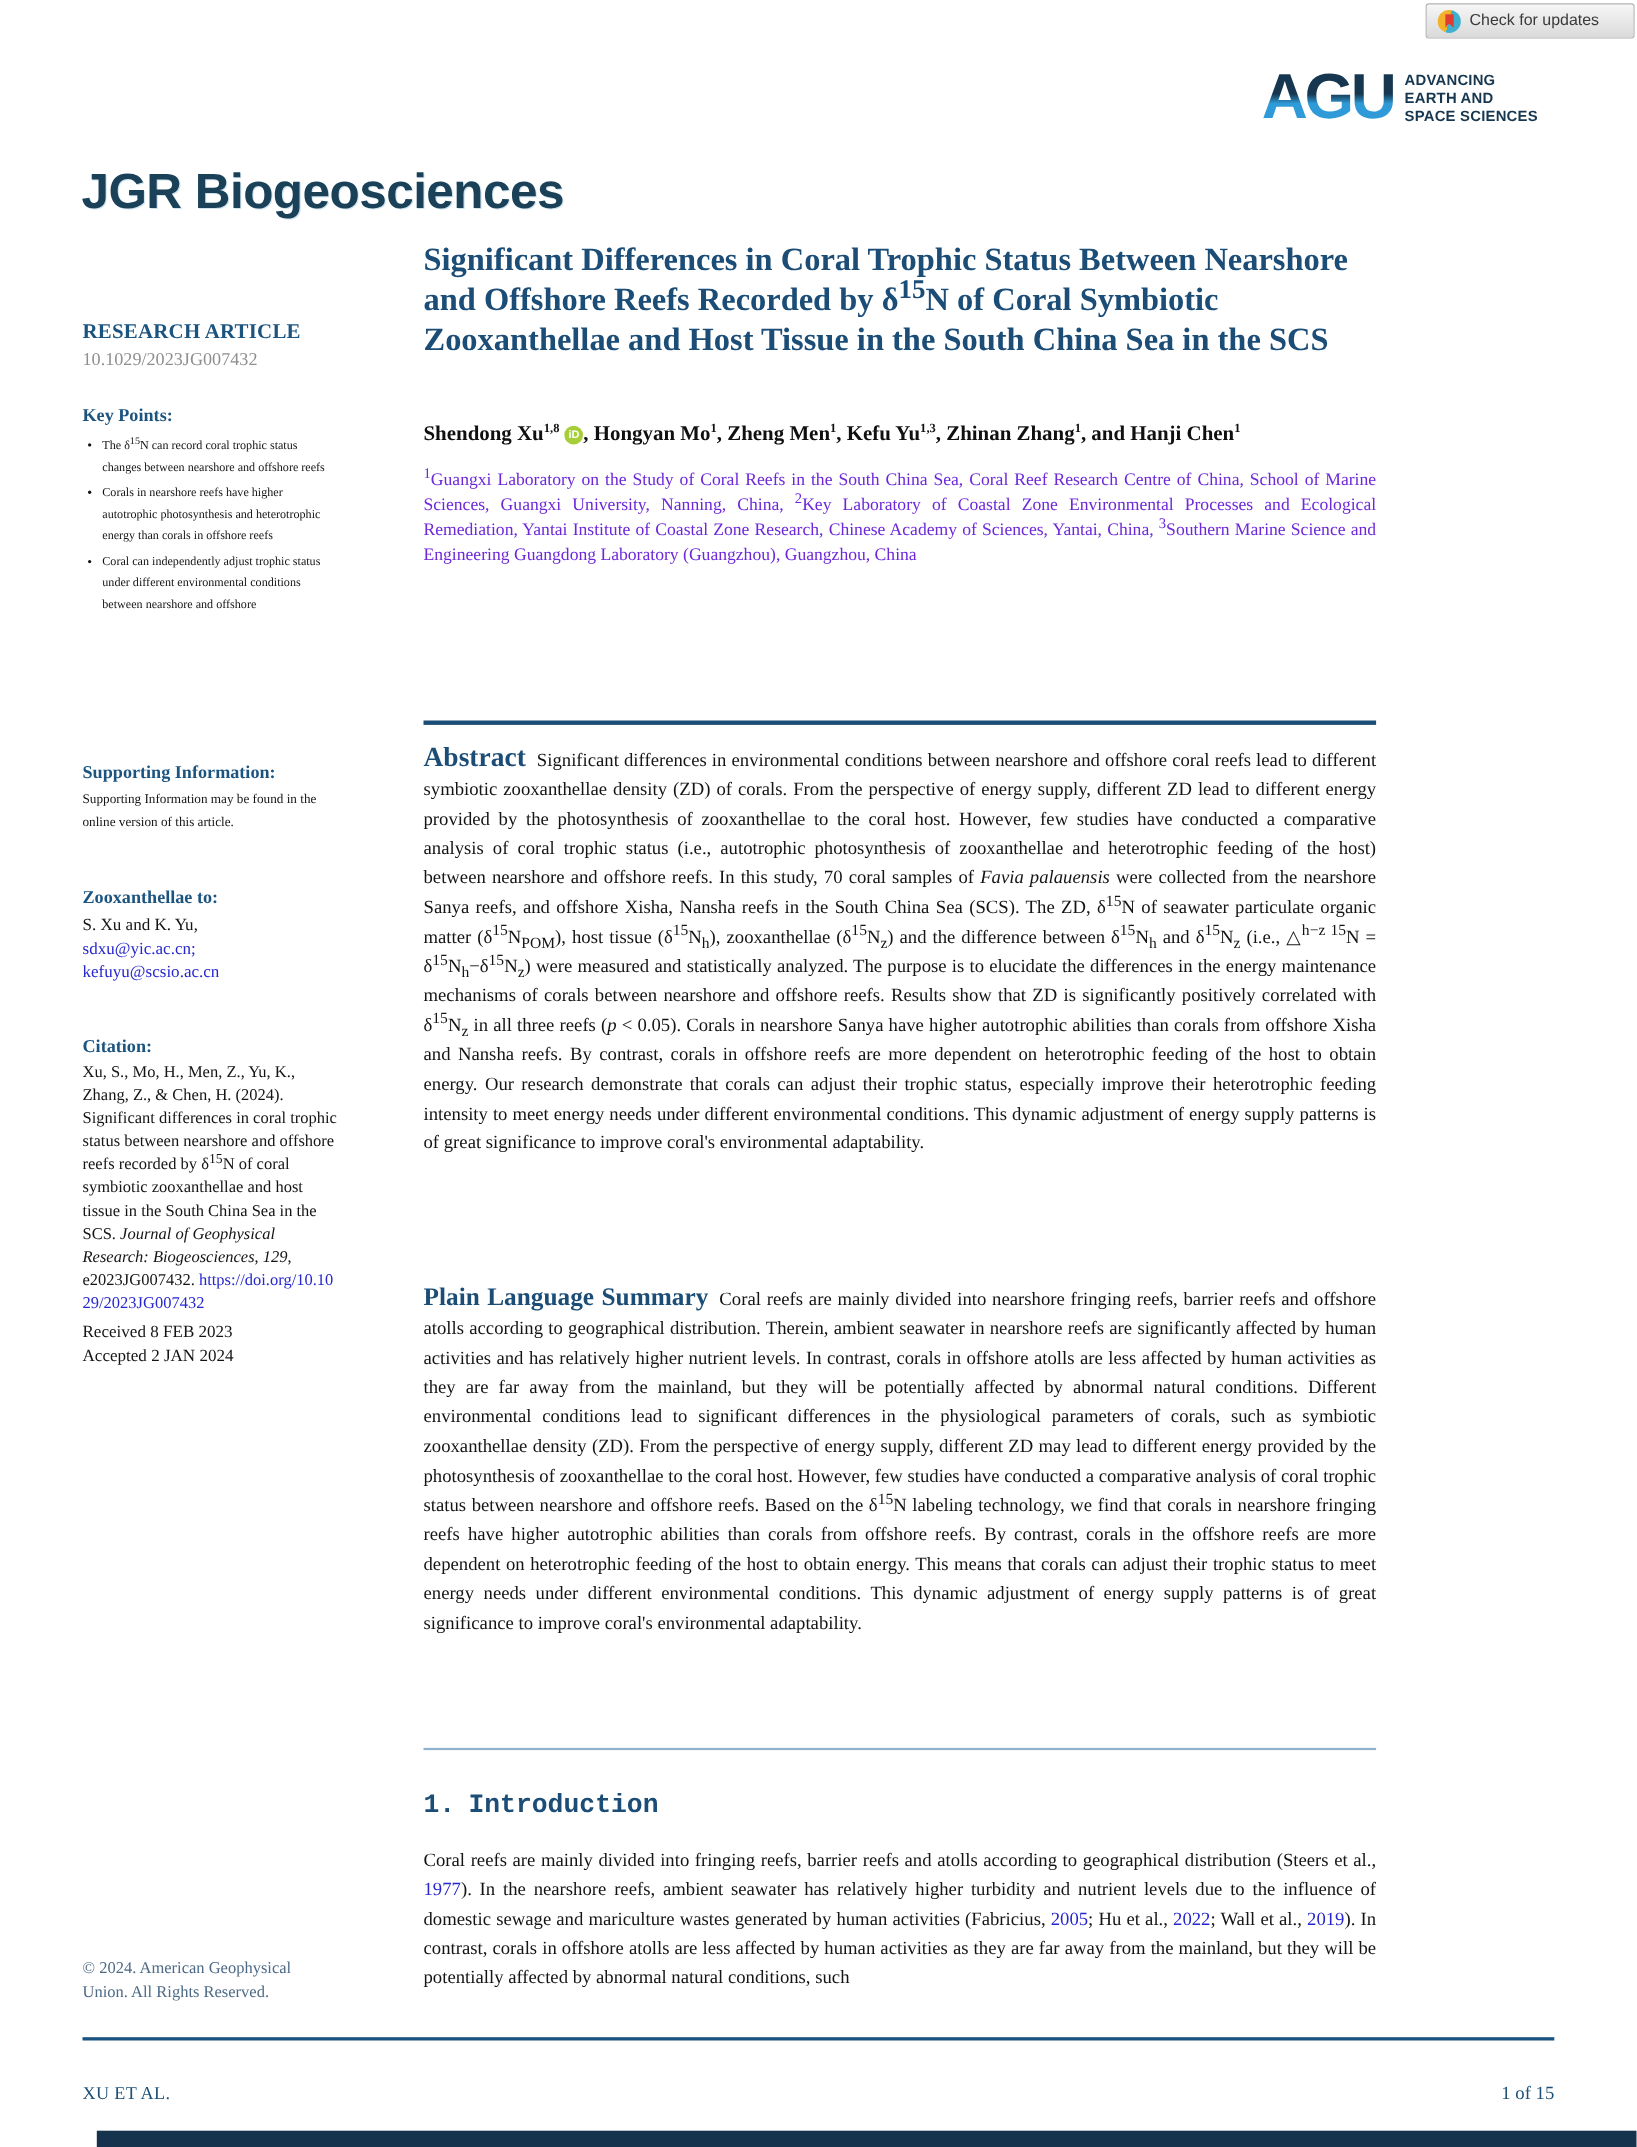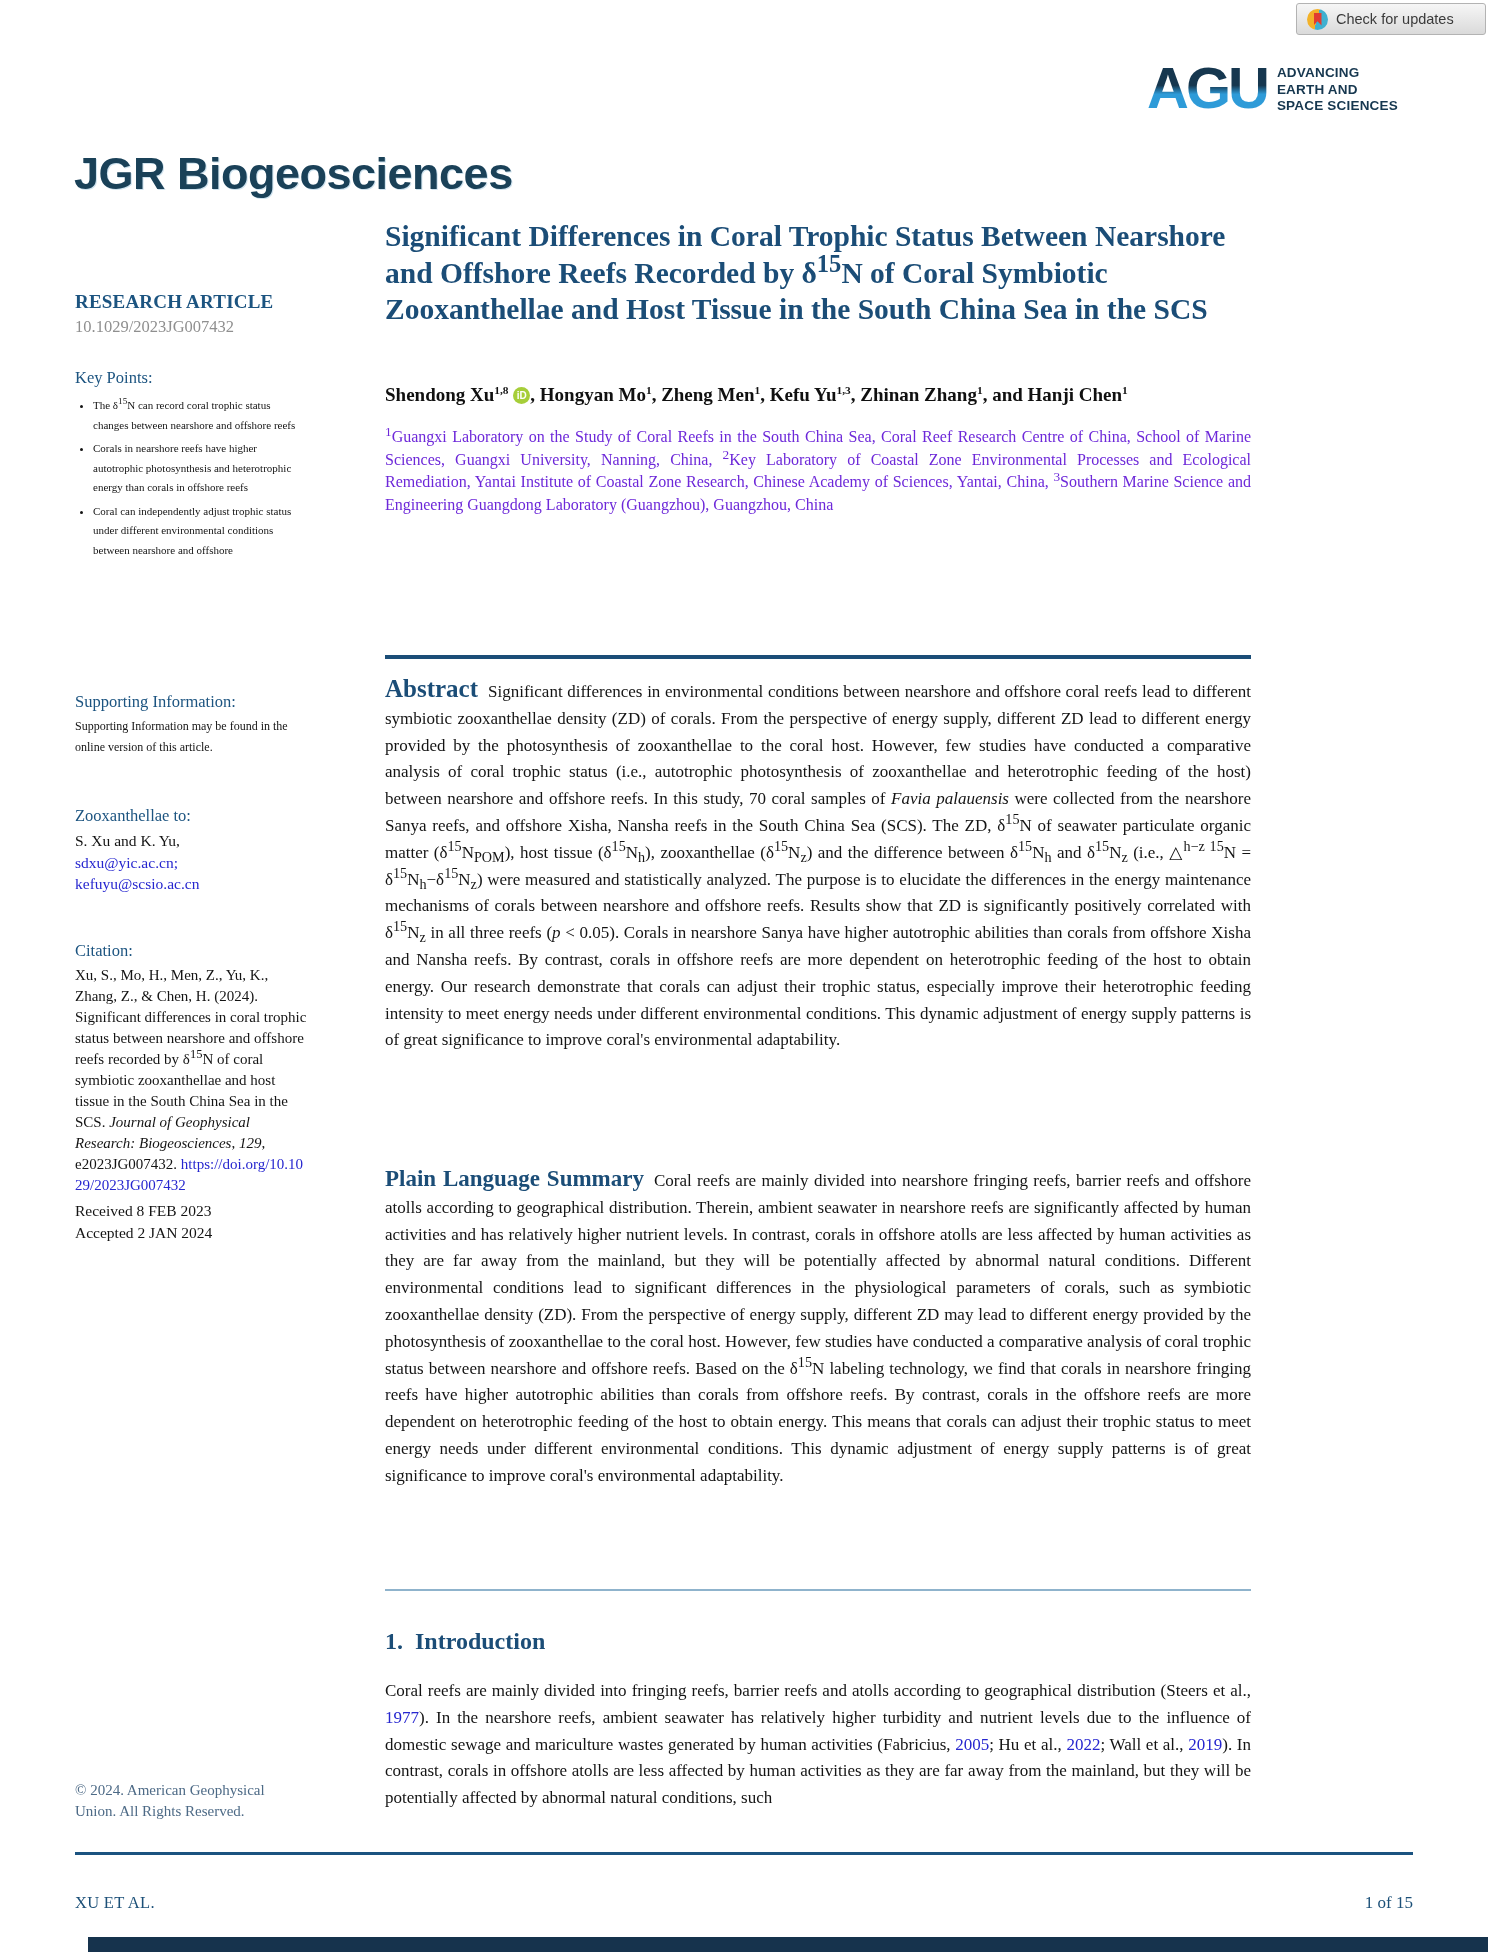--- a/index.html
+++ b/index.html
@@ -24,21 +24,21 @@
   .agu-tagline{font-family:"Liberation Sans",sans-serif;font-weight:700;font-size:13.5px;line-height:16.5px;
     color:#16374f;letter-spacing:.2px;padding-top:3px;}
   .agu-tagline span{display:block;}
 
   
   .journal{position:absolute;left:74px;top:148px;font-family:"Liberation Sans",sans-serif;
     font-weight:700;font-size:45px;color:#1a4158;letter-spacing:-.5px;text-shadow:1px 1px 0 #cfe3ef;}
 
   
   .side{position:absolute;left:75px;width:233px;}
-  .side-head{font-size:16.5px;font-weight:400;color:#1c5480;margin:0 0 4px 0;}
+  .side-head{font-size:16.5px;font-weight:700;color:#1c5480;margin:0 0 4px 0;}
   .article-type{top:291px;font-size:19px;font-weight:700;color:#1c5480;letter-spacing:.2px;}
   .doi{top:317px;font-size:16.5px;color:#8f8f8f;}
   .kp{top:368px;}
   .kp ul{margin:8px 0 0;padding-left:18px;}
   .kp li{font-size:11px;line-height:19.5px;margin-bottom:4px;}
   .si{top:692px;}
   .side-text{font-size:12px;line-height:21px;margin:4px 0 0;}
   .corr{top:806px;}
   .corr .line{font-size:15.5px;line-height:21.5px;}
   .cit{top:941px;}
@@ -145,21 +145,21 @@
   <p class="main para abstract" style="position:absolute;">
     <span class="h-abs">Abstract</span><span>Significant differences in environmental conditions between nearshore and offshore coral reefs lead to different symbiotic zooxanthellae density (ZD) of corals. From the perspective of energy supply, different ZD lead to different energy provided by the photosynthesis of zooxanthellae to the coral host. However, few studies have conducted a comparative analysis of coral trophic status (i.e., autotrophic photosynthesis of zooxanthellae and heterotrophic feeding of the host) between nearshore and offshore reefs. In this study, 70 coral samples of <i>Favia palauensis</i> were collected from the nearshore Sanya reefs, and offshore Xisha, Nansha reefs in the South China Sea (SCS). The ZD, δ<sup>15</sup>N of seawater particulate organic matter (δ<sup>15</sup>N<sub>POM</sub>), host tissue (δ<sup>15</sup>N<sub>h</sub>), zooxanthellae (δ<sup>15</sup>N<sub>z</sub>) and the difference between δ<sup>15</sup>N<sub>h</sub> and δ<sup>15</sup>N<sub>z</sub> (i.e., △<sup>h−z 15</sup>N = δ<sup>15</sup>N<sub>h</sub>−δ<sup>15</sup>N<sub>z</sub>) were measured and statistically analyzed. The purpose is to elucidate the differences in the energy maintenance mechanisms of corals between nearshore and offshore reefs. Results show that ZD is significantly positively correlated with δ<sup>15</sup>N<sub>z</sub> in all three reefs (<i>p</i> &lt; 0.05). Corals in nearshore Sanya have higher autotrophic abilities than corals from offshore Xisha and Nansha reefs. By contrast, corals in offshore reefs are more dependent on heterotrophic feeding of the host to obtain energy. Our research demonstrate that corals can adjust their trophic status, especially improve their heterotrophic feeding intensity to meet energy needs under different environmental conditions. This dynamic adjustment of energy supply patterns is of great significance to improve coral's environmental adaptability.</span>
   </p>
 
   <p class="main para pls" style="position:absolute;">
     <span class="h-pls">Plain Language Summary</span><span>Coral reefs are mainly divided into nearshore fringing reefs, barrier reefs and offshore atolls according to geographical distribution. Therein, ambient seawater in nearshore reefs are significantly affected by human activities and has relatively higher nutrient levels. In contrast, corals in offshore atolls are less affected by human activities as they are far away from the mainland, but they will be potentially affected by abnormal natural conditions. Different environmental conditions lead to significant differences in the physiological parameters of corals, such as symbiotic zooxanthellae density (ZD). From the perspective of energy supply, different ZD may lead to different energy provided by the photosynthesis of zooxanthellae to the coral host. However, few studies have conducted a comparative analysis of coral trophic status between nearshore and offshore reefs. Based on the δ<sup>15</sup>N labeling technology, we find that corals in nearshore fringing reefs have higher autotrophic abilities than corals from offshore reefs. By contrast, corals in the offshore reefs are more dependent on heterotrophic feeding of the host to obtain energy. This means that corals can adjust their trophic status to meet energy needs under different environmental conditions. This dynamic adjustment of energy supply patterns is of great significance to improve coral's environmental adaptability.</span>
   </p>
 
   <div class="main rule-thin" style="position:absolute;"></div>
 
-  <h2 class="main intro-h" style="position:absolute;margin:0;">
+  <h2 class="main intro-h" style="position:absolute;margin:0;font-family:Liberation Mono, monospace;">
     <span class="num">1.</span><span>Introduction</span>
   </h2>
 
   <p class="main para intro-p" style="position:absolute;">Coral reefs are mainly divided into fringing reefs, barrier reefs and atolls according to geographical distribution (Steers et al., <span class="cite">1977</span>). In the nearshore reefs, ambient seawater has relatively higher turbidity and nutrient levels due to the influence of domestic sewage and mariculture wastes generated by human activities (Fabricius, <span class="cite">2005</span>; Hu et al., <span class="cite">2022</span>; Wall et al., <span class="cite">2019</span>). In contrast, corals in offshore atolls are less affected by human activities as they are far away from the mainland, but they will be potentially affected by abnormal natural conditions, such</p>
 
   <div class="foot-rule"></div>
   <div class="running-head">XU ET AL.</div>
   <div class="page-num">1 of 15</div>
   <div class="bottom-bar"></div>
 

